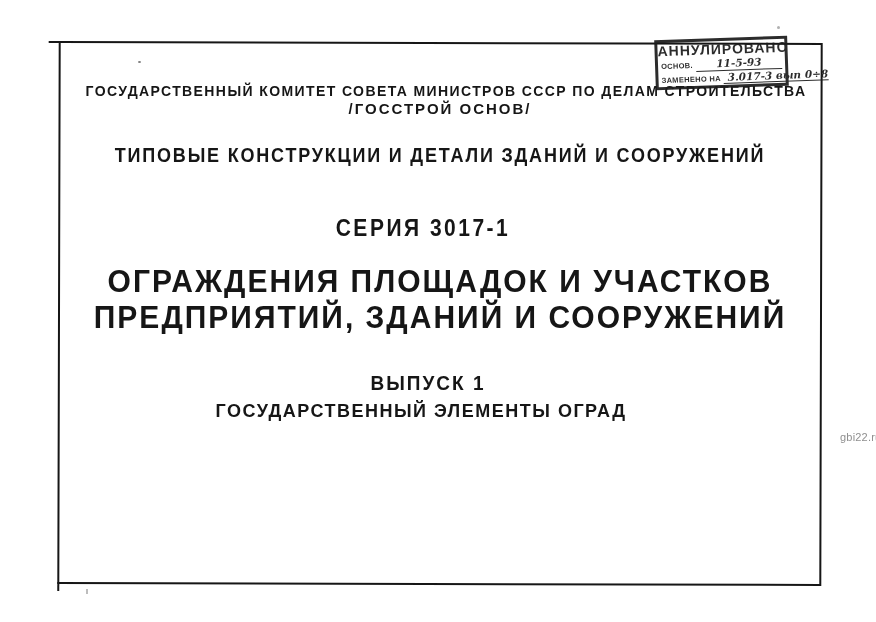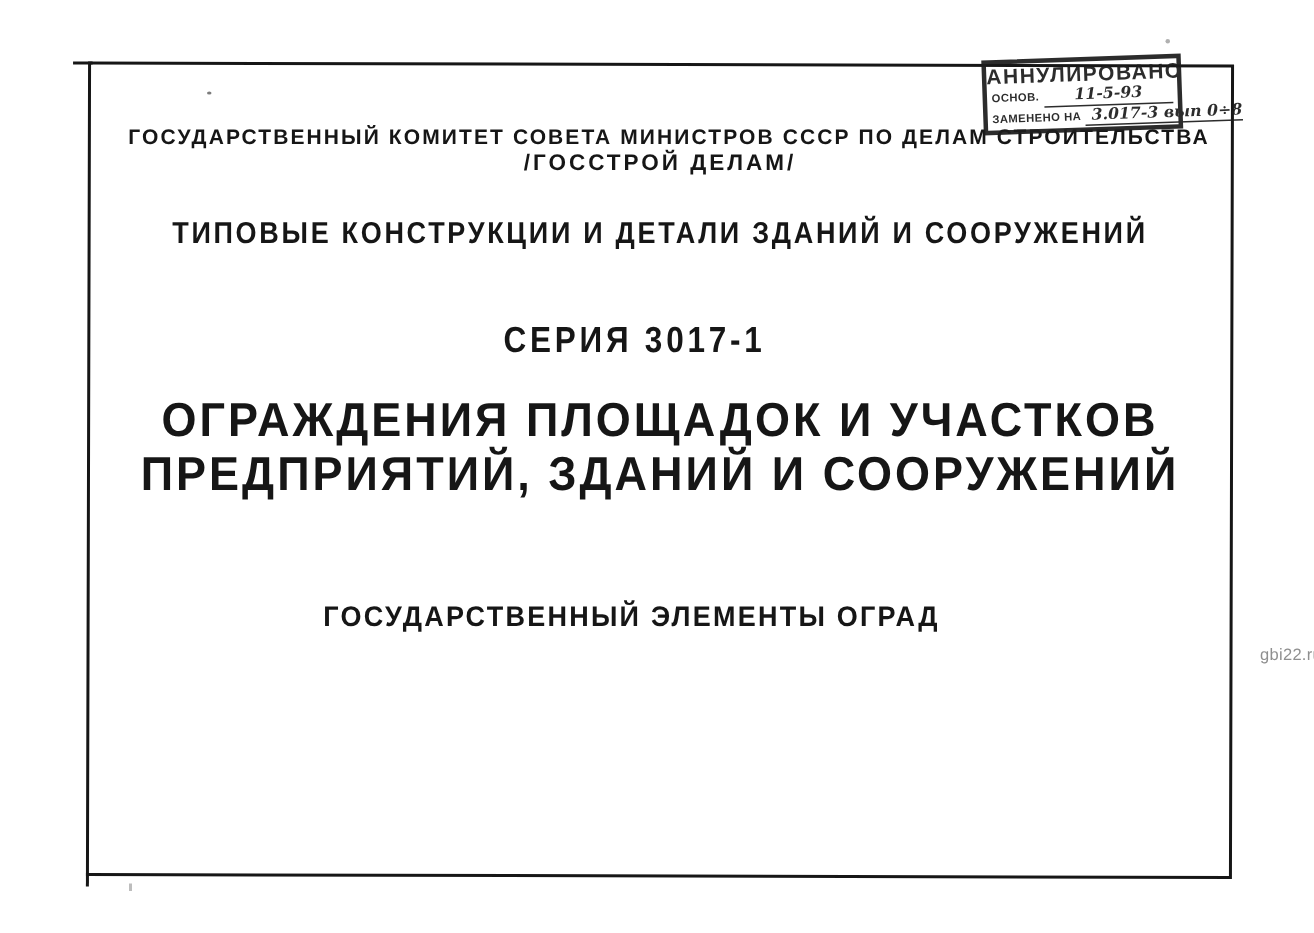--- a/index.html
+++ b/index.html
@@ -132,30 +132,31 @@
 </style>
 </head>
 <body>
 
 <div class="scan">
 
   <div class="frame"></div>
 
   <div class="line org">ГОСУДАРСТВЕННЫЙ КОМИТЕТ СОВЕТА МИНИСТРОВ СССР ПО ДЕЛАМ СТРОИТЕЛЬСТВА</div>
 
-  <div class="line org2">/ГОССТРОЙ ДЕЛАМ/</div>
+  <div class="line org2">/ГОССТРОЙ ОСНОВ/</div>
 
   <div class="line caption">ТИПОВЫЕ КОНСТРУКЦИИ И ДЕТАЛИ ЗДАНИЙ И СООРУЖЕНИЙ</div>
 
   <div class="line series">СЕРИЯ 3017-1</div>
 
   <div class="line title1">ОГРАЖДЕНИЯ ПЛОЩАДОК И УЧАСТКОВ</div>
 
   <div class="line title2">ПРЕДПРИЯТИЙ, ЗДАНИЙ И СООРУЖЕНИЙ</div>
 
+  <div class="line issue">ВЫПУСК 1</div>
 
   <div class="line issue-sub">ГОСУДАРСТВЕННЫЙ ЭЛЕМЕНТЫ ОГРАД</div>
 
   <div class="stamp">
     <div class="stamp-title">АННУЛИРОВАНО</div>
     <div class="stamp-row">
       <span class="stamp-label">ОСНОВ.</span>
       <span class="stamp-hand">11-5-93</span>
     </div>
     <div class="stamp-row">

